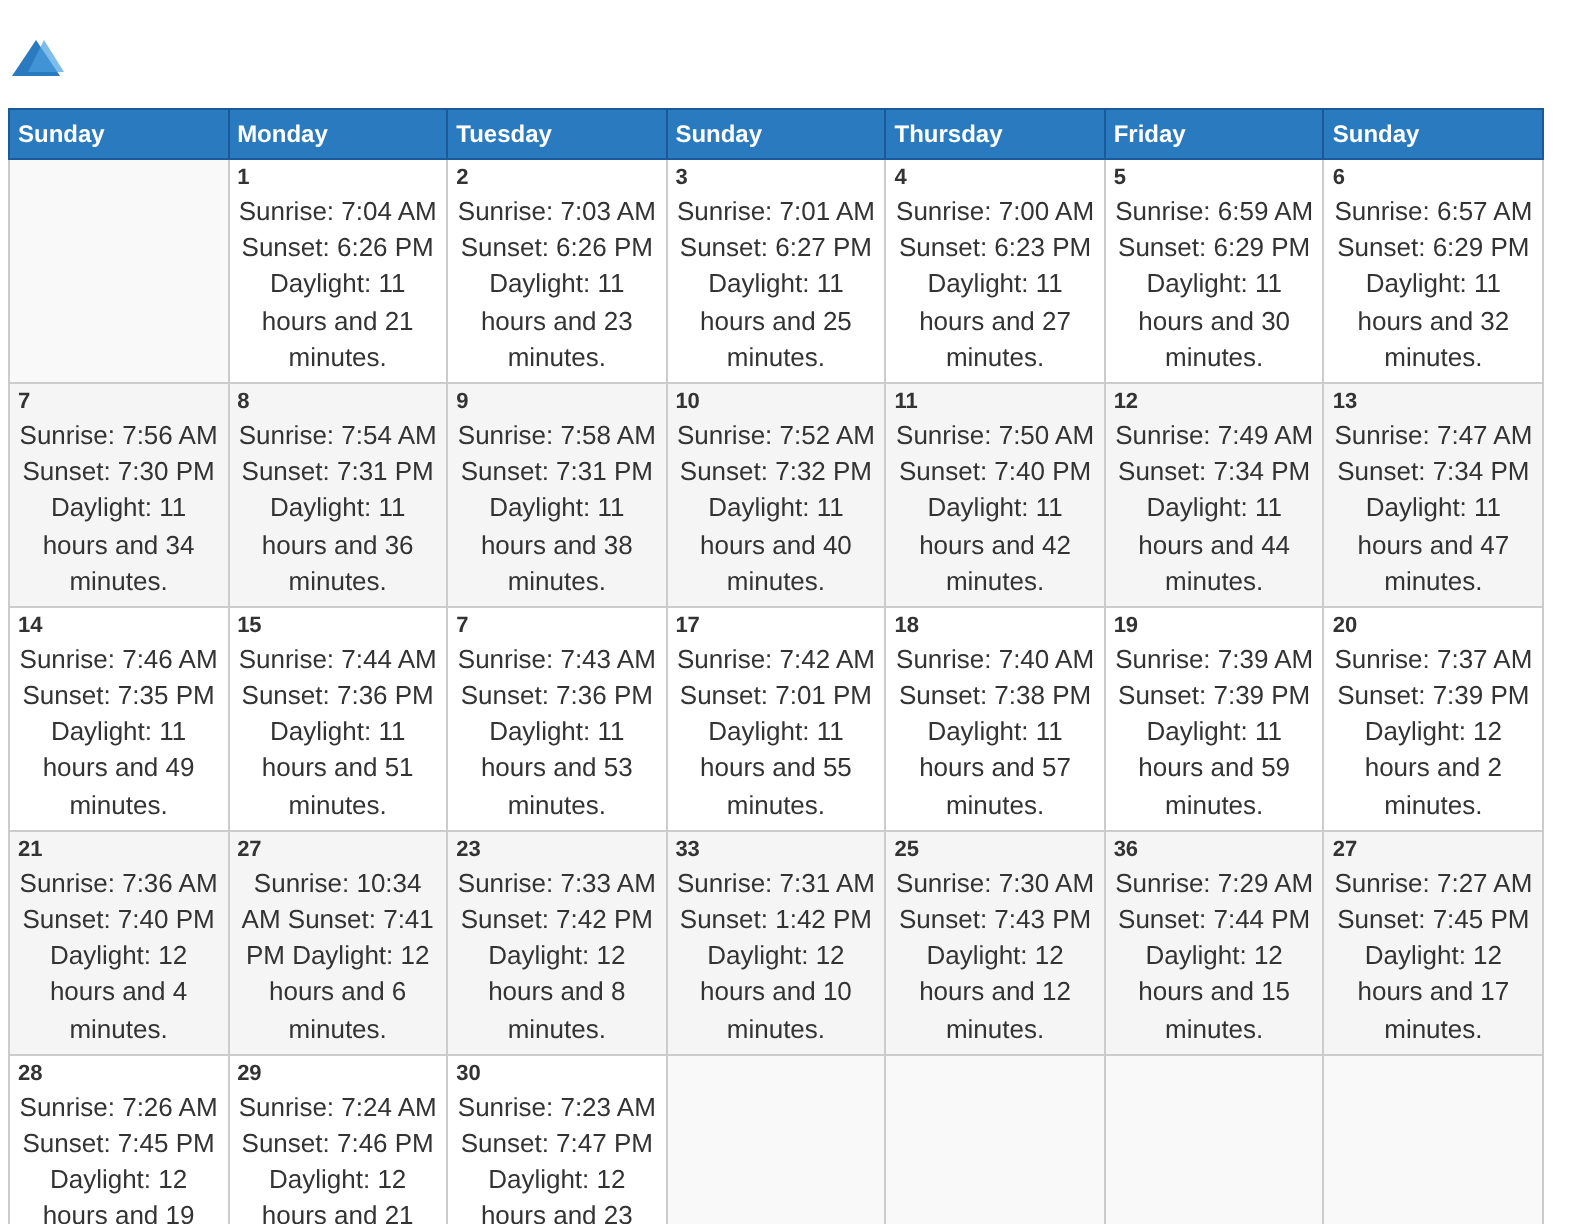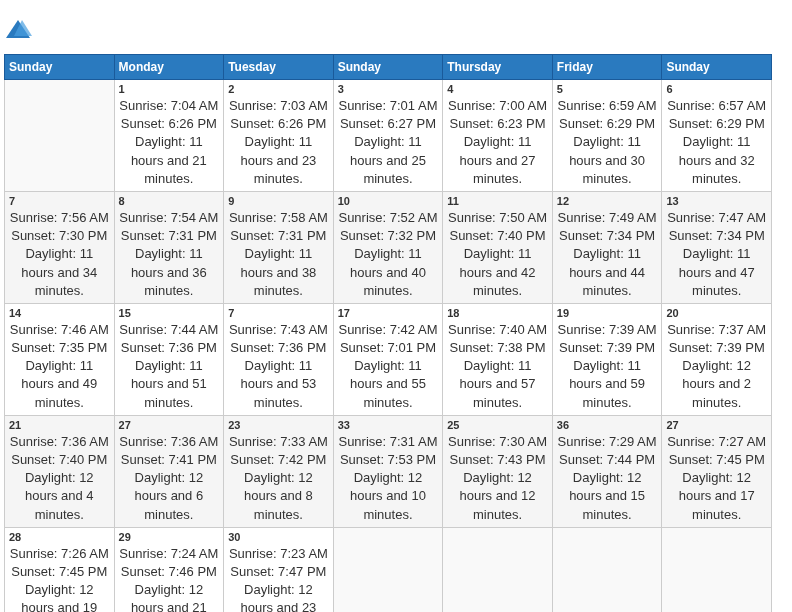--- a/index.html
+++ b/index.html
@@ -280,36 +280,36 @@
         <tr>
           <td>
             <span class="day-num">21</span>
             <div class="day-info">Sunrise: 7:36 AM
 Sunset: 7:40 PM
 Daylight: 12 hours
 and 4 minutes.</div>
           </td>
           <td>
             <span class="day-num">27</span>
-            <div class="day-info">Sunrise: 7:36 AM
+            <div class="day-info">Sunrise: 10:34 AM
 Sunset: 7:41 PM
 Daylight: 12 hours
 and 6 minutes.</div>
           </td>
           <td>
             <span class="day-num">23</span>
             <div class="day-info">Sunrise: 7:33 AM
 Sunset: 7:42 PM
 Daylight: 12 hours
 and 8 minutes.</div>
           </td>
           <td>
             <span class="day-num">33</span>
             <div class="day-info">Sunrise: 7:31 AM
-Sunset: 7:53 PM
+Sunset: 1:42 PM
 Daylight: 12 hours
 and 10 minutes.</div>
           </td>
           <td>
             <span class="day-num">25</span>
             <div class="day-info">Sunrise: 7:30 AM
 Sunset: 7:43 PM
 Daylight: 12 hours
 and 12 minutes.</div>
           </td>

